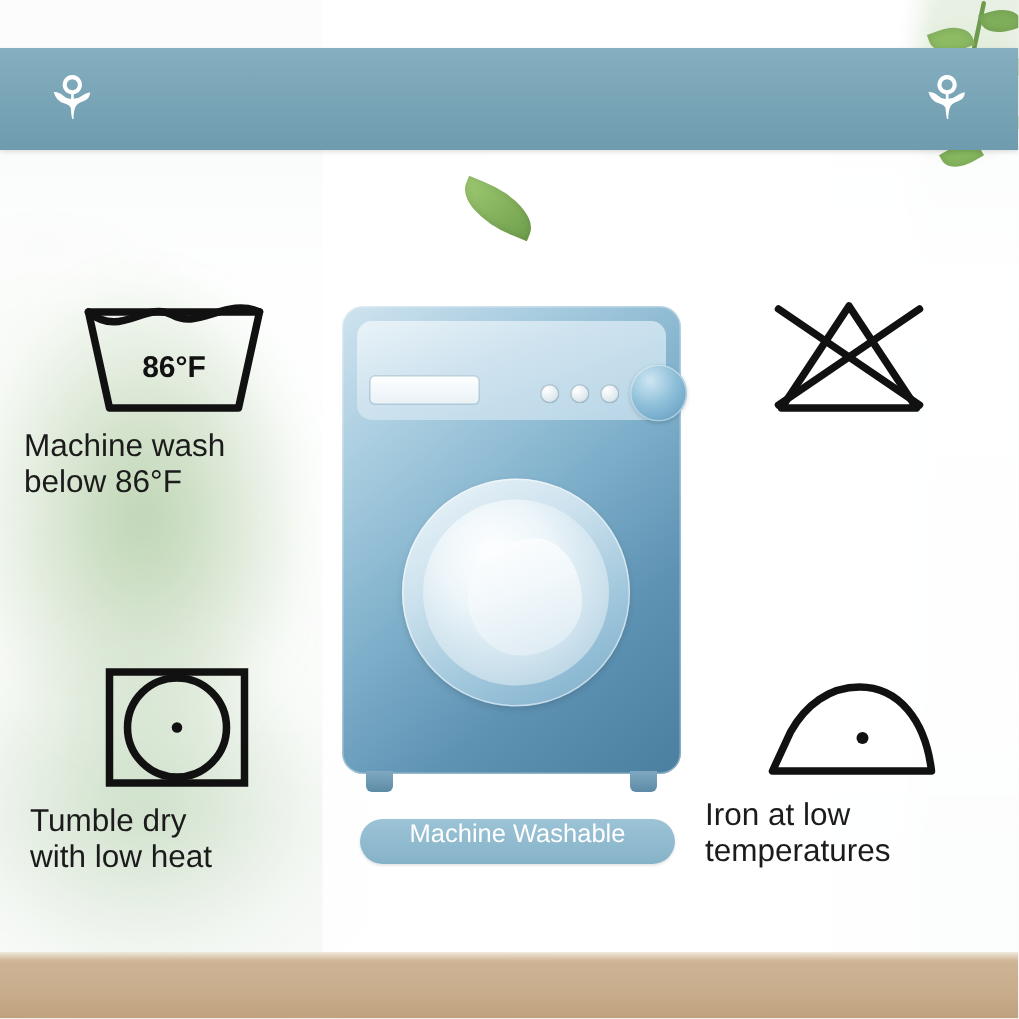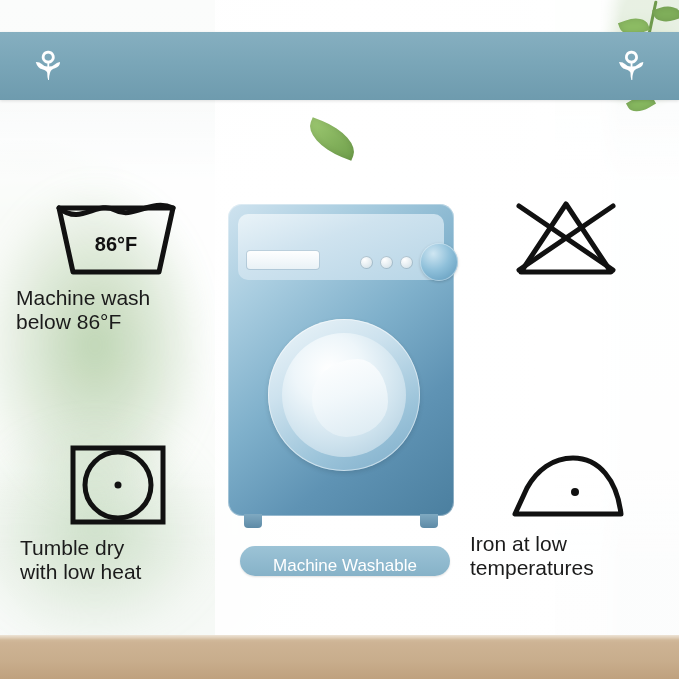--- a/index.html
+++ b/index.html
@@ -114,21 +114,21 @@
   }
   .wm-foot{
     position:absolute;top:310px;width:18px;height:14px;border-radius:0 0 4px 4px;
     background:linear-gradient(180deg,#7fa9c1,#5d8aa6);
   }
   .wm-foot.l{left:16px;} .wm-foot.r{right:16px;}
 
   .badge{
     position:absolute;left:240px;top:546px;width:210px;height:30px;border-radius:15px;
     background:linear-gradient(180deg,#9cc3d6 0%,#86b2c8 100%);
-    display:flex;align-items:flex-end;justify-content:center;
+    display:flex;align-items:flex-start;justify-content:center;
     box-shadow:0 1px 2px rgba(0,0,0,.12);
   }
   .badge span{color:#ffffff;font-size:17px;}
 
   
   .item{position:absolute;text-align:left;color:#1b1b1b;}
   .item .cap{font-size:21px;line-height:24px;white-space:pre-line;}
   .icon-wrap{display:flex;justify-content:center;align-items:flex-end;}
 
   #item-wash{left:16px;top:196px;width:200px;}

